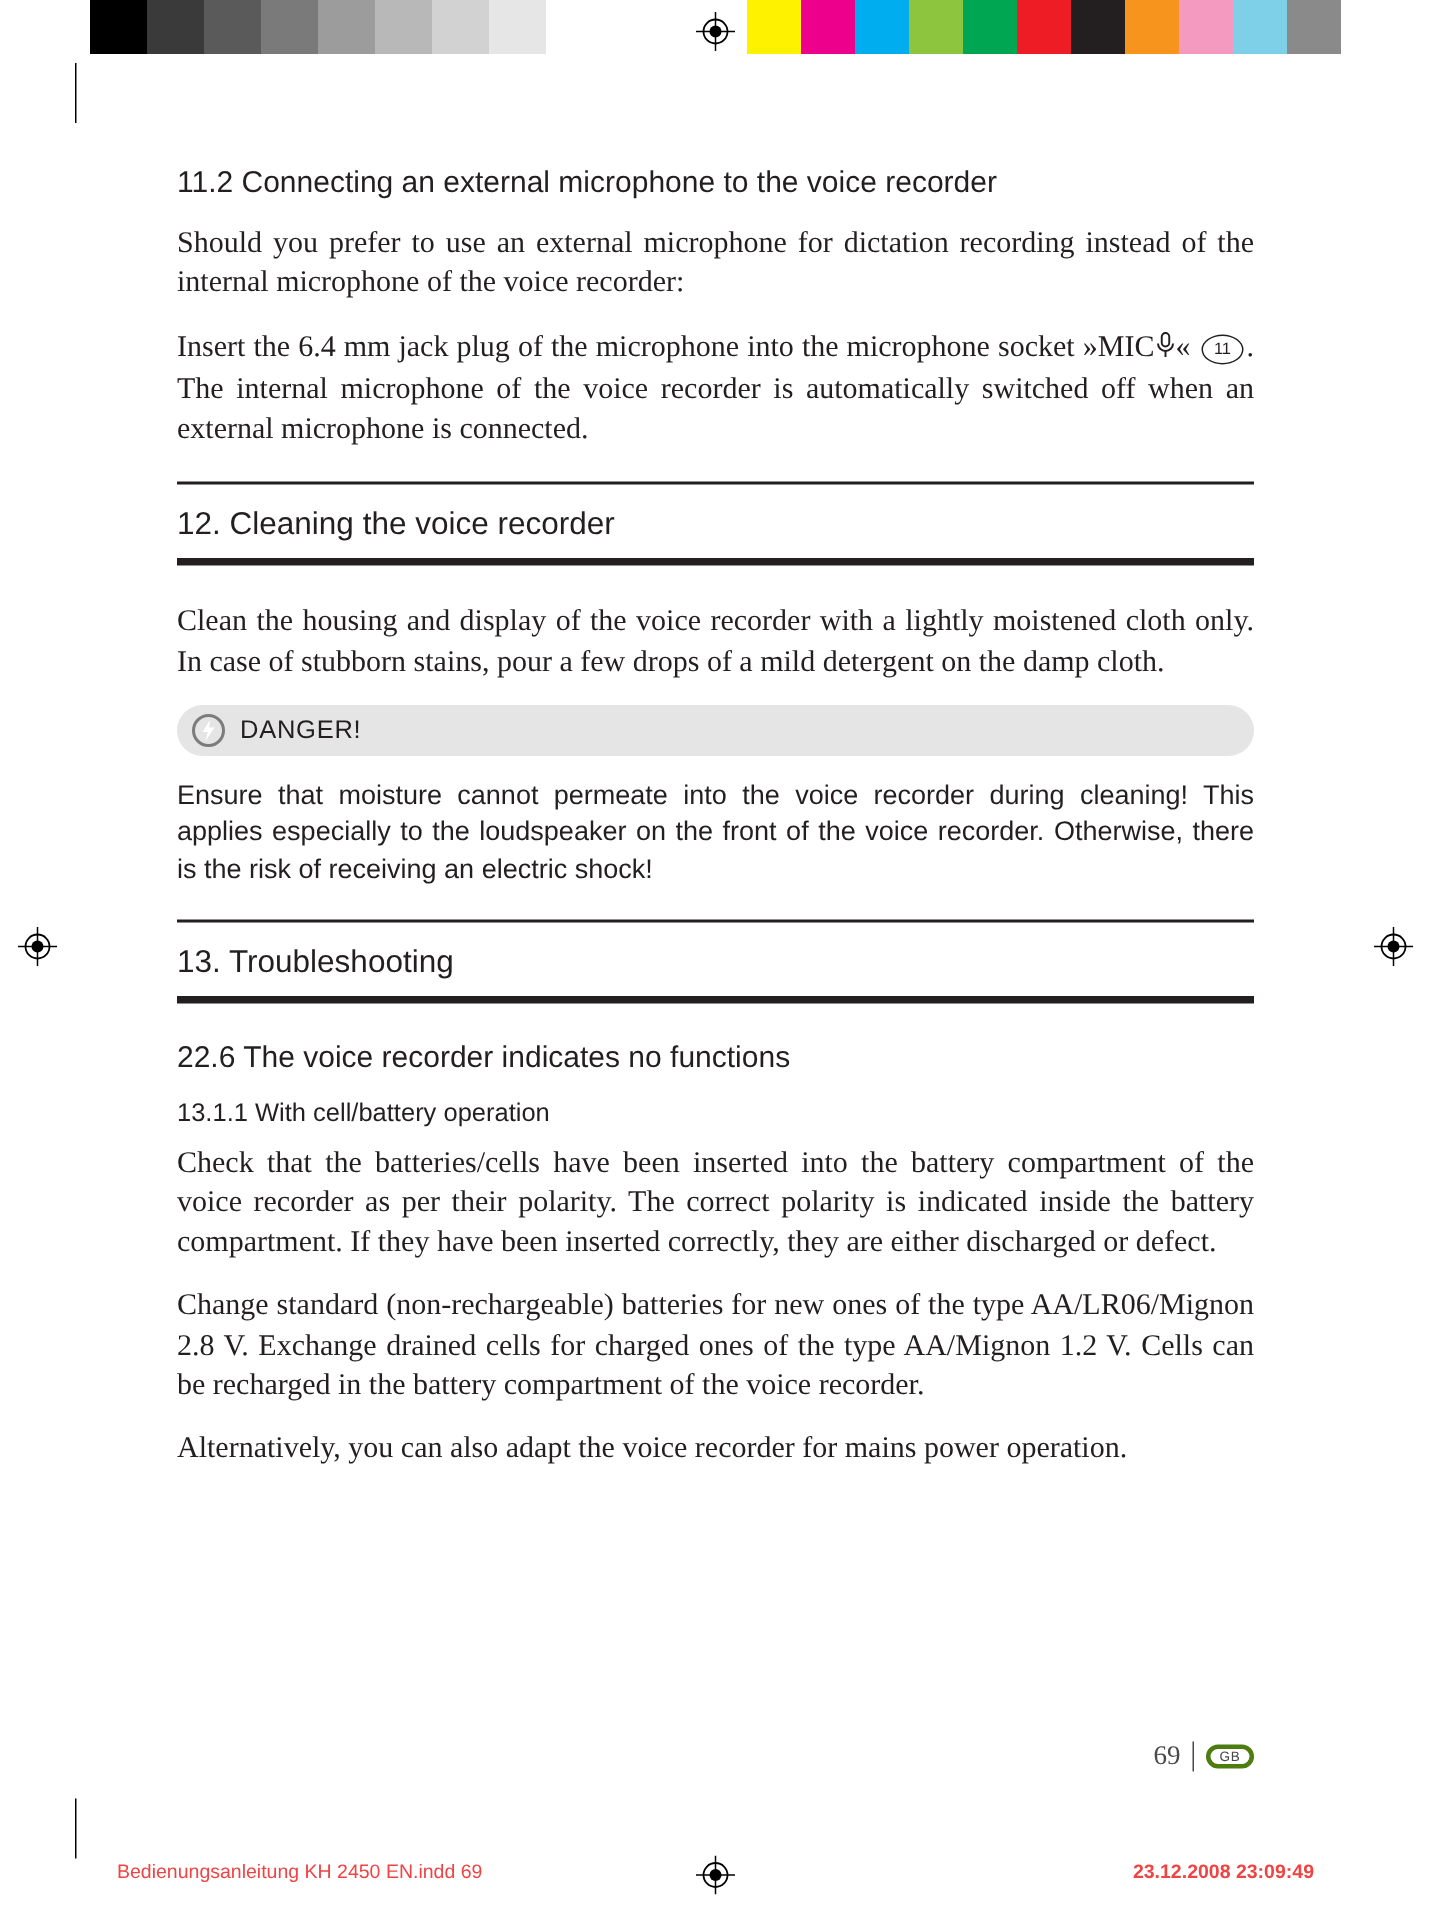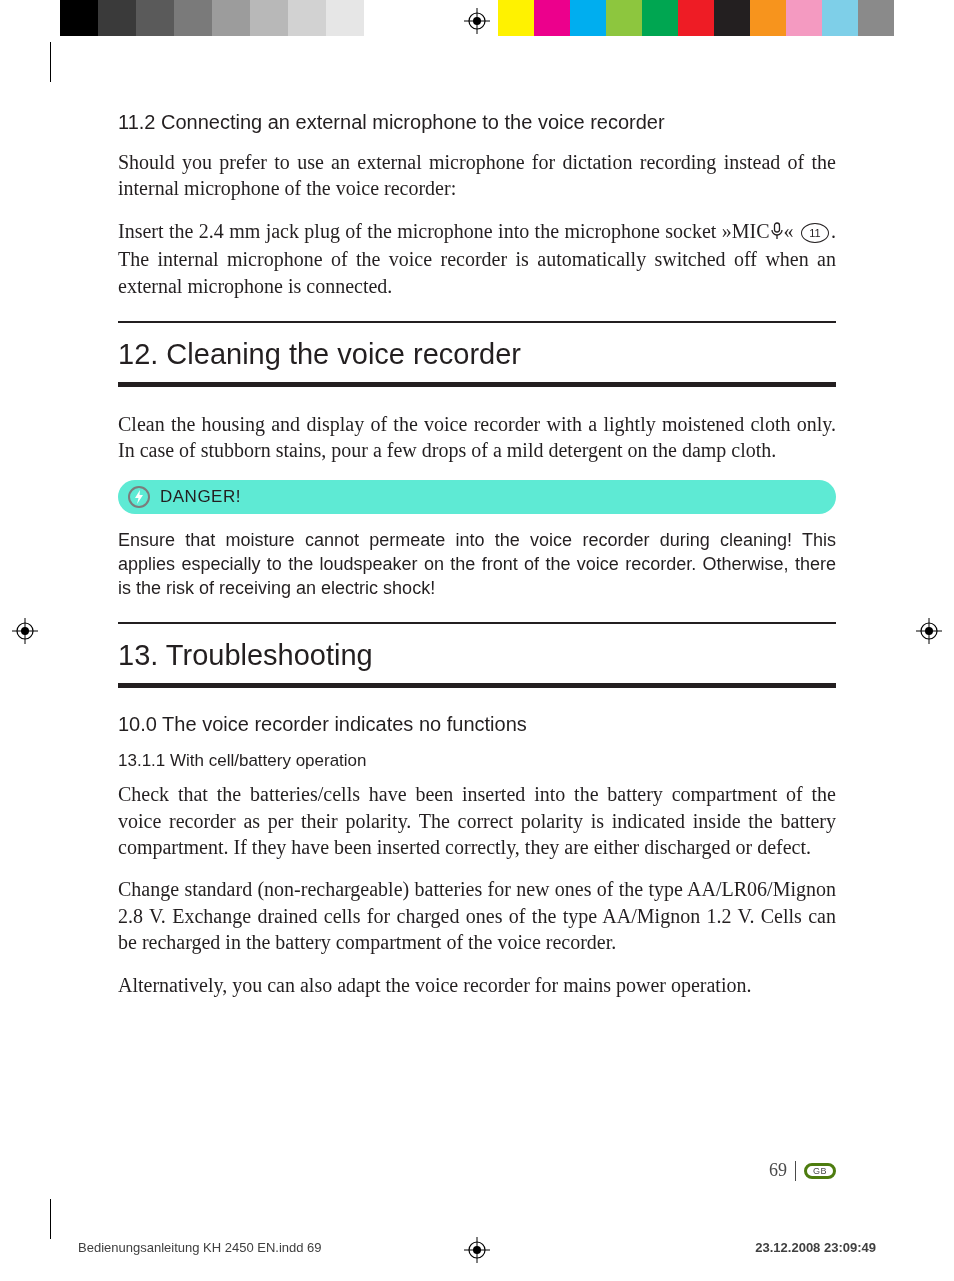--- a/index.html
+++ b/index.html
@@ -22,44 +22,44 @@
   .crop { position: absolute; background: #000; }
   .crop.v { width: 1px; height: 40px; }
 
   
   .content { position: absolute; left: 118px; top: 110px; width: 718px; }
 
   .sans-bold { font-family: Arial, Helvetica, sans-serif; font-weight: 400; }
   .sans-cond { font-family: "Arial Narrow", Arial, Helvetica, sans-serif; font-stretch: condensed; }
 
   h2.section-sub { font-size: 20px; line-height: 1.25; margin-bottom: 14px; }
-  h1.section { font-size: 29px; line-height: 1.2; margin: 8px 0 10px; }
+  h1.section { font-size: 21px; line-height: 1.2; margin: 8px 0 10px; }
   h3.subsub { font-size: 17px; font-weight: 400; margin: 14px 0 10px; }
 
   p.body { font-size: 20px; line-height: 1.32; margin-bottom: 16px; text-align: justify; }
   p.body:last-child { margin-bottom: 0; }
 
   .rule-thin { border-top: 2px solid #231f20; margin: 22px 0 14px; }
   .rule-thick { border-top: 5px solid #231f20; margin: 8px 0 24px; }
 
-  .danger-box { background: #5eead4; border-radius: 999px; padding: 6px 14px 6px 10px; display: flex; align-items: center; gap: 10px; margin: 6px 0 14px; }
+  .danger-box { background: #e5e5e5; border-radius: 999px; padding: 6px 14px 6px 10px; display: flex; align-items: center; gap: 10px; margin: 6px 0 14px; }
   .danger-icon { width: 22px; height: 22px; border-radius: 50%; border: 2px solid #7c7c7c; display: flex; align-items: center; justify-content: center; color: #7c7c7c; font-size: 15px; }
   .danger-label { font-size: 17px; letter-spacing: 0.5px; }
 
   p.warn { font-size: 18px; line-height: 1.35; text-align: justify; margin-bottom: 18px; }
 
   .mic-icon { display: inline-block; vertical-align: -2px; }
   .ref-circle { display: inline-flex; align-items: center; justify-content: center; width: 28px; height: 20px; border: 1.2px solid #231f20; border-radius: 50%; font-family: Arial, sans-serif; font-size: 11px; vertical-align: 1px; margin: 0 2px; }
 
   
   .page-num { position: absolute; right: 118px; bottom: 100px; font-family: Georgia, serif; font-size: 18px; display: flex; align-items: center; gap: 8px; color: #4a4a4a; }
   .page-num .div { width: 1px; height: 20px; background: #4a4a4a; }
   .lang-pill { border: 3px solid #4d7c0f; border-radius: 10px; padding: 0 6px; font-family: Arial, sans-serif; font-size: 9px; font-weight: 400; letter-spacing: 0.5px; }
 
-  .slug { position: absolute; bottom: 26px; font-family: Arial, Helvetica, sans-serif; font-size: 13px; color: #404040; }
+  .slug { position: absolute; bottom: 26px; font-family: Arial, Helvetica, sans-serif; font-size: 13px; color: #ef4444; }
   .slug.left { left: 78px; }
   .slug.right { right: 78px; font-weight: bold; }
 </style>
 </head>
 <body>
 
 <div class="page">
 
   <div class="colorbar left" id="cb-left">
       <div class="sw" style="background: rgb(0, 0, 0);"></div>
@@ -120,21 +120,21 @@
   </div>
 
   <div class="crop v" style="left:50px; top:42px;"></div>
   <div class="crop v" style="left:50px; bottom:42px;"></div>
 
   <div class="content">
 
     <h2 class="section-sub sans-bold">11.2 Connecting an external microphone to the voice recorder</h2>
     <p class="body">Should you prefer to use an external microphone for dictation recording instead of the internal microphone of the voice recorder:</p>
     <p class="body">
-      <span>Insert the 2.4 mm jack plug of the microphone into the microphone socket »MIC</span><span class="mic-icon"><svg width="14" height="18" viewBox="0 0 14 18">
+      <span>Insert the 6.4 mm jack plug of the microphone into the microphone socket »MIC</span><span class="mic-icon"><svg width="14" height="18" viewBox="0 0 14 18">
             <rect x="4.5" y="1" width="5" height="9" rx="2.5" fill="none" stroke="#231f20" stroke-width="1.3"></rect>
             <path d="M2 8 a5 5 0 0 0 10 0" fill="none" stroke="#231f20" stroke-width="1.3"></path>
             <line x1="7" y1="13" x2="7" y2="17" stroke="#231f20" stroke-width="1.3"></line>
           </svg></span><span>« </span><span class="ref-circle">11</span><span>. The internal microphone of the voice recorder is automatically switched off when an external microphone is connected.</span>
     </p>
 
     <div class="rule-thin"></div>
     <h1 class="section sans-bold sans-cond">12. Cleaning the voice recorder</h1>
     <div class="rule-thick"></div>
 
@@ -147,21 +147,21 @@
           </svg>
       </span>
       <span class="danger-label sans-bold sans-cond">DANGER!</span>
     </div>
     <p class="warn sans-cond">Ensure that moisture cannot permeate into the voice recorder during cleaning! This applies especially to the loudspeaker on the front of the voice recorder. Otherwise, there is the risk of receiving an electric shock!</p>
 
     <div class="rule-thin"></div>
     <h1 class="section sans-bold sans-cond">13. Troubleshooting</h1>
     <div class="rule-thick"></div>
 
-    <h2 class="section-sub sans-bold">10.0 The voice recorder indicates no functions</h2>
+    <h2 class="section-sub sans-bold">22.6 The voice recorder indicates no functions</h2>
     <h3 class="subsub sans-cond">13.1.1 With cell/battery operation</h3>
 
     <p class="body">Check that the batteries/cells have been inserted into the battery compartment of the voice recorder as per their polarity. The correct polarity is indicated inside the battery compartment. If they have been inserted correctly, they are either discharged or defect.</p>
     <p class="body">Change standard (non-rechargeable) batteries for new ones of the type AA/LR06/Mignon 2.8 V. Exchange drained cells for charged ones of the type AA/Mignon 1.2 V. Cells can be recharged in the battery compartment of the voice recorder.</p>
     <p class="body">Alternatively, you can also adapt the voice recorder for mains power operation.</p>
 
   </div>
 
   <div class="page-num">
     <span>69</span>

